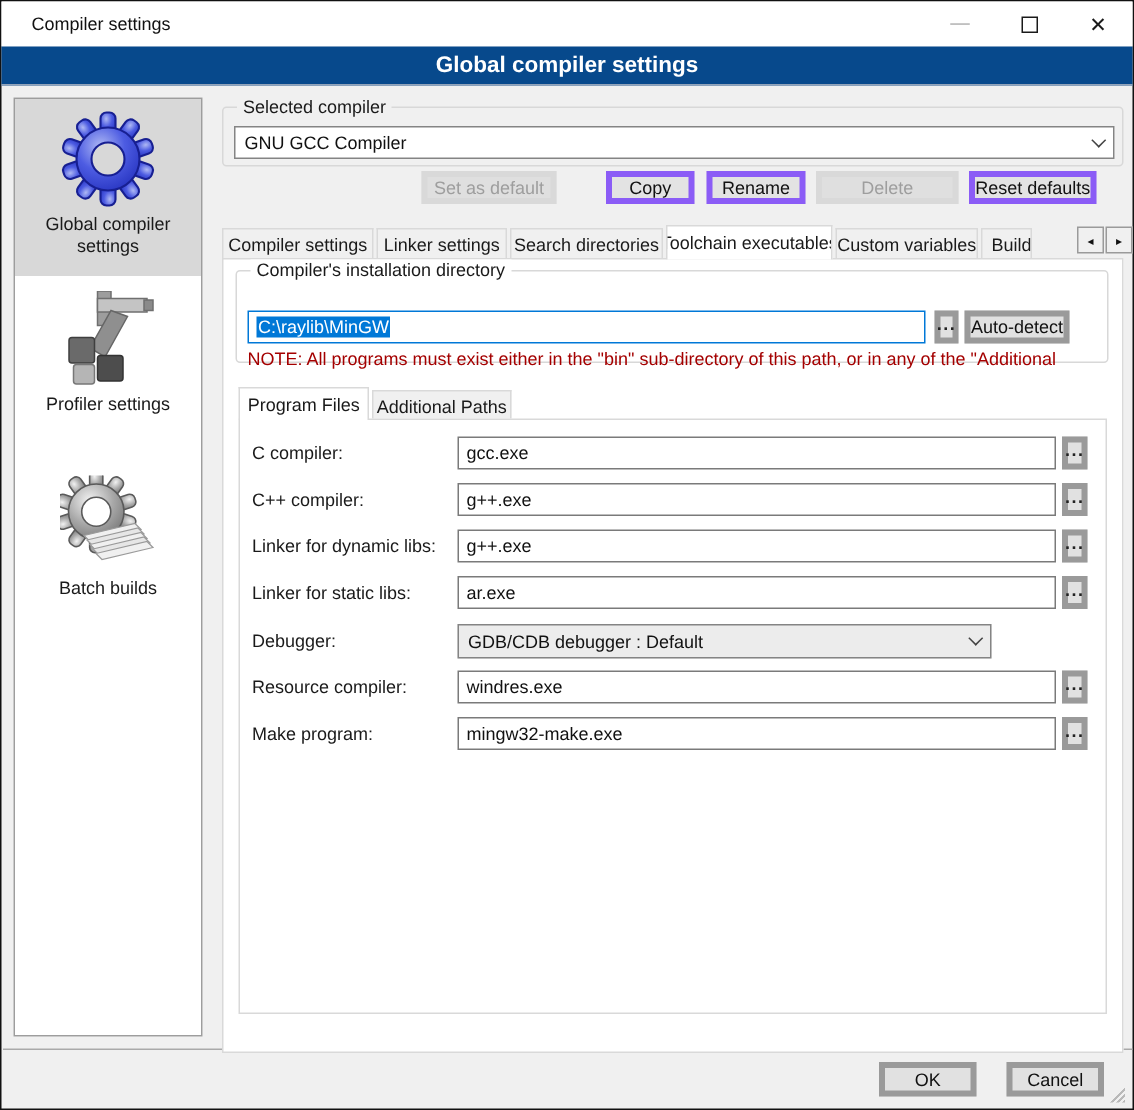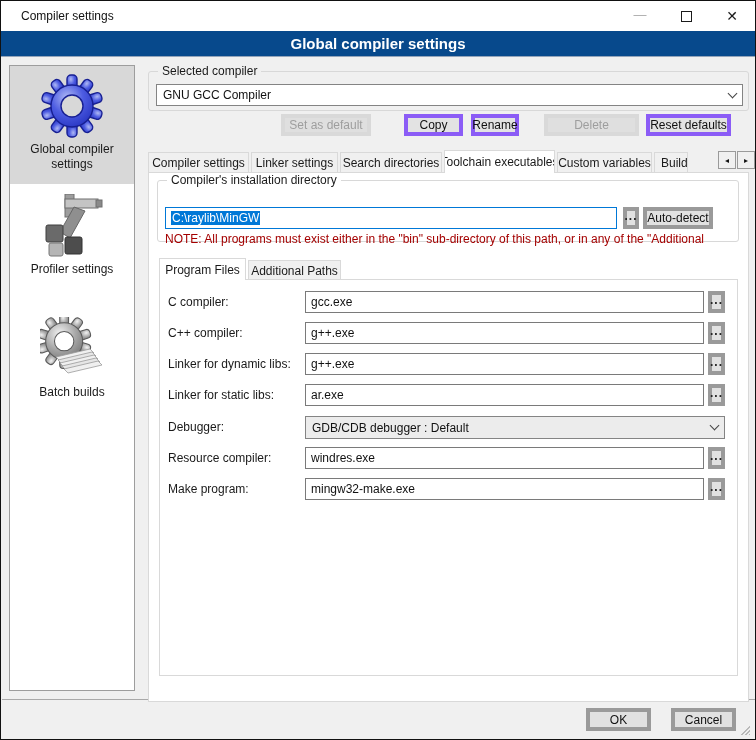--- a/index.html
+++ b/index.html
@@ -190,21 +190,21 @@
       <span class="chev"></span>
     </div>
   </div>
 
   <div class="btn disabled" style="left:280px; top:113px; width:90px; height:22px;">
     <span>Set as default</span>
   </div>
   <div class="btn" style="left:403px; top:113px; width:59px; height:22px;">
     <span>Copy</span>
   </div>
-  <div class="btn" style="left:470px; top:113px; width:48px; height:22px;">
+  <div class="btn" style="left:470px; top:113px; width:66px; height:22px;">
     <span>Rename</span>
   </div>
   <div class="btn disabled" style="left:543px; top:113px; width:95px; height:22px;">
     <span>Delete</span>
   </div>
   <div class="btn" style="left:645px; top:113px; width:85px; height:22px;">
     <span>Reset defaults</span>
   </div>
 
   <div class="tabrow" style="left:147px; top:149px; height:23px;">
@@ -289,21 +289,21 @@
 
       <span class="field-label" style="top:104px;">Linker for static libs:</span>
       <div class="textbox" style="left:145px; top:104px; width:399px; height:22px;">
         <span>ar.exe</span>
       </div>
       <div class="btn lightedge" style="left:548px; top:104px; width:17px; height:22px;">
         <span class="dots">...</span>
       </div>
 
       <span class="field-label" style="top:136px;">Debugger:</span>
-      <div class="combo gray" style="left:145px; top:136px; width:420px; height:23px;">
+      <div class="combo gray" style="left:145px; top:136px; width:356px; height:23px;">
         <span>GDB/CDB debugger : Default</span>
         <span class="chev"></span>
       </div>
 
       <span class="field-label" style="top:167px;">Resource compiler:</span>
       <div class="textbox" style="left:145px; top:167px; width:399px; height:22px;">
         <span>windres.exe</span>
       </div>
       <div class="btn lightedge" style="left:548px; top:167px; width:17px; height:22px;">
         <span class="dots">...</span>

